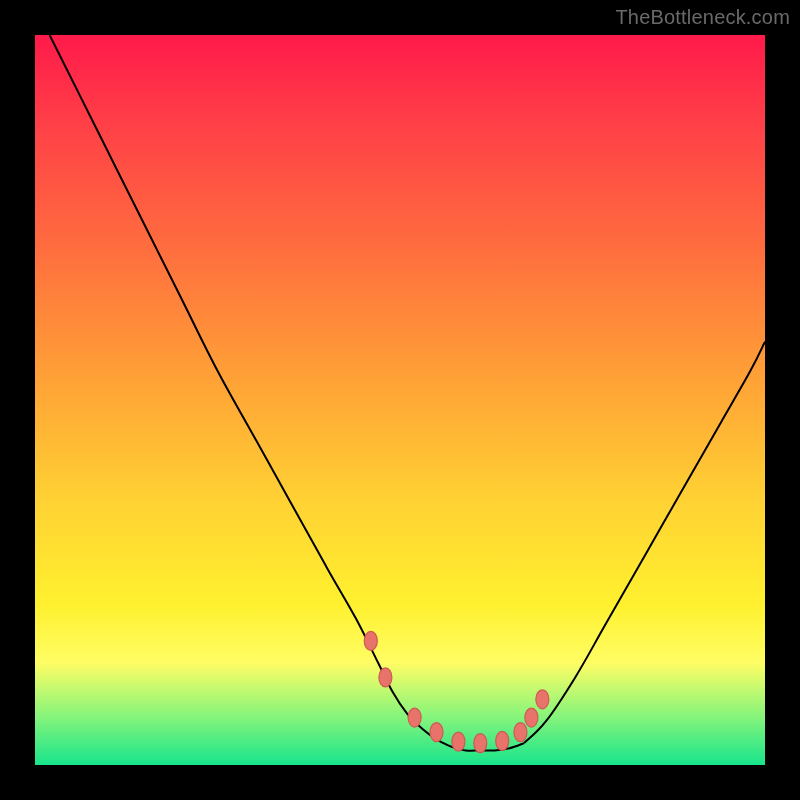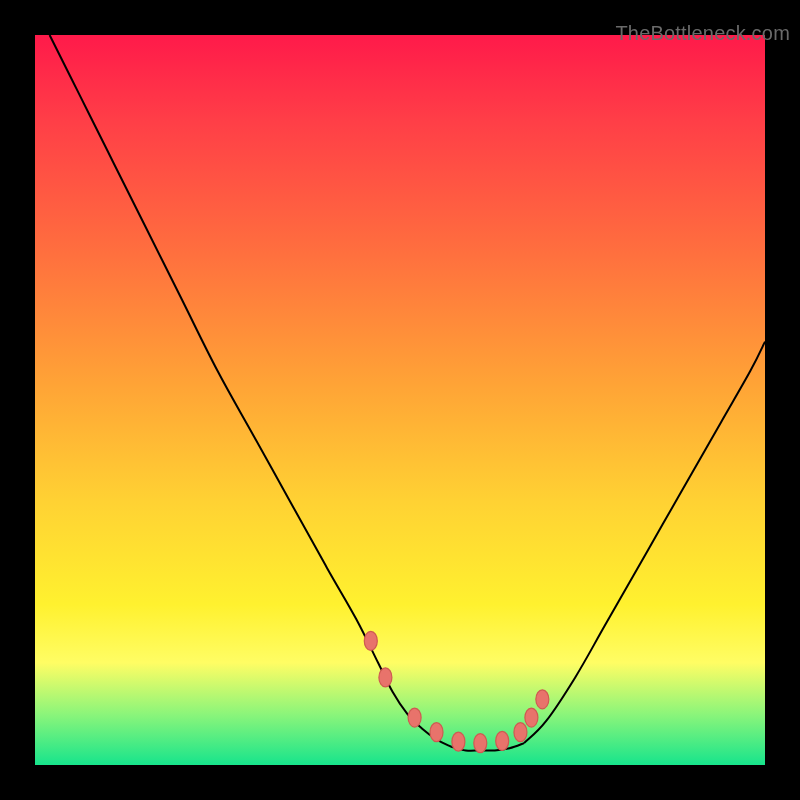--- a/index.html
+++ b/index.html
@@ -49,21 +49,21 @@
     stroke: #000;
     stroke-width: 2;
   }
   .dot {
     fill: #e8736b;
     stroke: #cf5a52;
     stroke-width: 1.2;
   }
   .watermark {
     position: absolute;
-    top: 22px;
+    top: 6px;
     right: 10px;
     color: #6a6a6a;
     font-size: 20px;
     font-weight: 500;
     letter-spacing: 0.2px;
     user-select: none;
   }
 </style>
 </head>
 <body>

